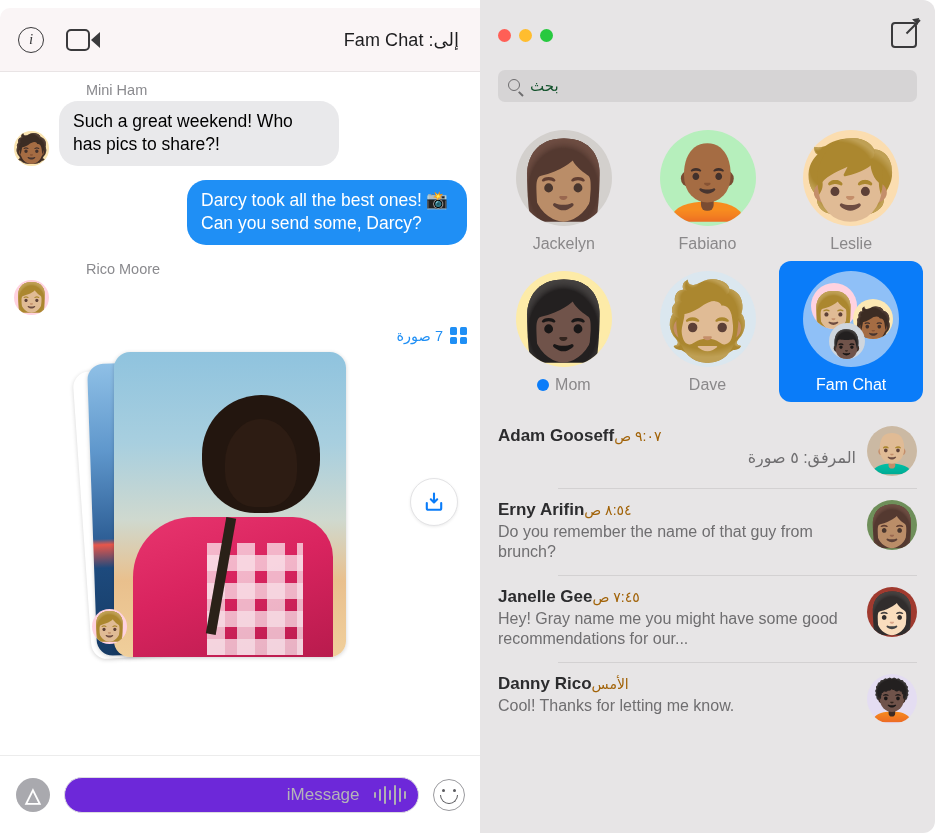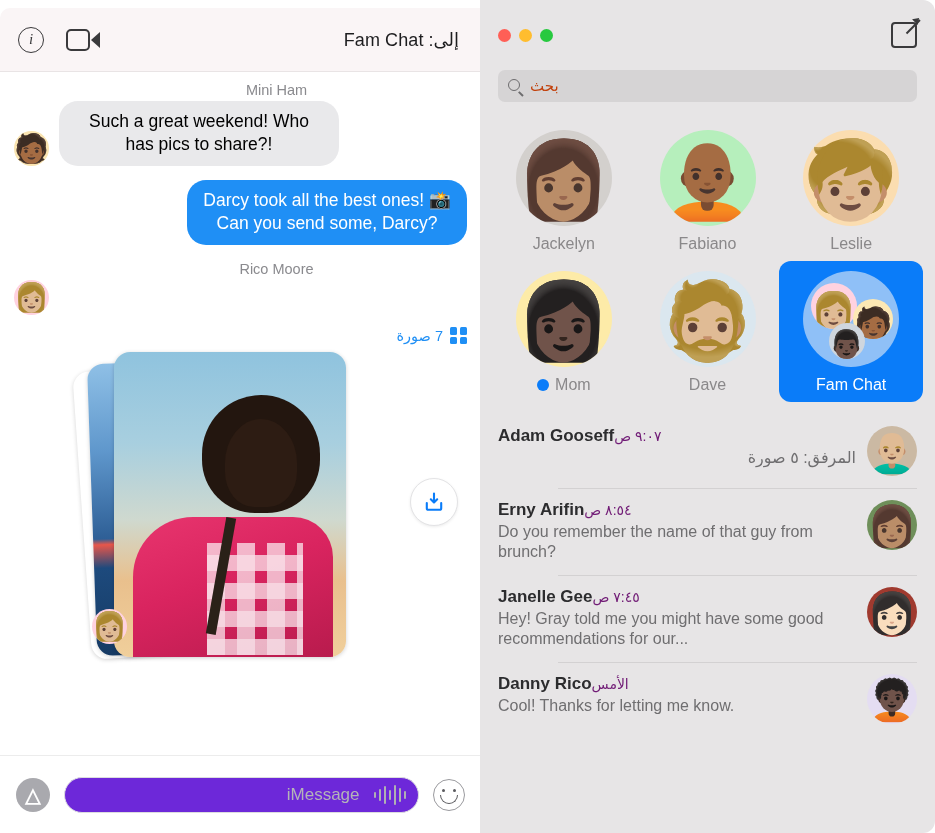--- a/index.html
+++ b/index.html
@@ -38,21 +38,21 @@
   .facetime-icon .lens { position:absolute; right:0; top:3px; width: 0; height:0;
      border-top: 8px solid transparent; border-bottom: 8px solid transparent;
      border-left: 9px solid #3a3a3c; transform: rotate(180deg); }
   .conv-title {
     margin-left: auto; font-size: 18px; color: #1d1d1f; font-weight: 400;
     direction: rtl; padding-right: 4px; letter-spacing: 0.1px;
   }
 
   .messages { position:absolute; left:0; top: 72px; width: 481px; bottom: 78px; padding: 10px 14px 0 14px; }
 
-  .msg-group { position: relative; margin-bottom: 4px; text-align: center; }
+  .msg-group { position: relative; margin-bottom: 4px; }
   .sender-name { font-size: 14.5px; color: #8a8a8e; margin-left: 72px; margin-bottom: 3px; }
   .row { display: flex; align-items: flex-end; }
   .row.out { justify-content: flex-end; }
   .avatar {
     width: 35px; height: 35px; border-radius: 50%; flex: 0 0 35px;
     margin-right: 10px; overflow:hidden; position: relative;
     display:flex; align-items:flex-end; justify-content:center;
   }
   .avatar .glyph { font-size: 28px; line-height: 34px; }
   .bubble {
@@ -188,21 +188,21 @@
     border-left:4px solid transparent;border-right:4px solid transparent;border-bottom:6px solid #3a3a3c;
     transform: rotate(45deg);
   }
   .traffic { margin-right: auto; display:flex; gap: 8px; align-items:center; }
   .tl { width: 13px; height: 13px; border-radius: 50%; }
   .search-wrap { padding: 0 18px 14px; }
   .search-field {
     height: 32px; background: #d6d4d5; border-radius: 7px;
     display:flex; align-items:center; justify-content:flex-end; gap: 7px; padding: 0 10px;
   }
-  .search-ph { color:#c2410c; font-size: 15px; }
+  .search-ph { color:#14532d; font-size: 15px; }
   .mag { width: 15px; height: 15px; position: relative; }
   .mag .ring { position:absolute; left:0; top:0; width: 12px; height: 12px;
      border: 1.7px solid #6d6c6e; border-radius: 50%; }
   .mag .handle { position:absolute; right: -1px; bottom: -1px; width: 6px; height: 1.7px;
      background:#6d6c6e; transform: rotate(45deg); }
 
   
   .pins { display: grid; grid-template-columns: repeat(3, 1fr); padding: 4px 12px 8px; }
   .pin { display:flex; flex-direction:column; align-items:center; padding: 10px 4px 8px;
      border-radius: 12px; }
@@ -227,21 +227,21 @@
   .conv-item { display:flex; align-items:flex-start; gap: 11px; padding: 12px 18px 12px 18px; position: relative; }
   .conv-item + .conv-item::before {
     content:""; position:absolute; top:0; right: 18px; left: 78px; height: 1px; background:#d3d1d2;
   }
   .ci-avatar { width: 50px; height: 50px; border-radius: 50%; flex: 0 0 50px; overflow:hidden;
      display:flex; align-items:flex-end; justify-content:center; }
   .ci-avatar .g { font-size: 40px; line-height: 48px; }
   .ci-body { flex: 1; min-width: 0; }
   .ci-top { display:flex; align-items:baseline; }
   .ci-name { font-size: 17px; font-weight: 700; color:#2c2c2e; direction: ltr; }
-  .ci-time { margin-right: auto; font-size: 14px; color:#701a75; direction: rtl; }
+  .ci-time { margin-right: auto; font-size: 14px; color:#a16207; direction: rtl; }
   .ci-preview { font-size: 16px; color:#6f6e70; line-height: 1.28; margin-top: 2px;
      display:-webkit-box; -webkit-line-clamp: 2; -webkit-box-orient: vertical; overflow:hidden; }
   .ci-preview.ltr { direction: ltr; text-align: left; }
   .ci-preview.rtl { direction: rtl; }
 </style>
 </head>
 <body>
 
 <div id="root">
 
@@ -466,21 +466,21 @@
 
       <div class="conv-item">
         <div class="ci-avatar" style="background:#a03a2f">
           <span class="g">👩🏻</span>
         </div>
         <div class="ci-body">
           <div class="ci-top">
             <span class="ci-time">٧:٤٥ ص</span>
             <span class="ci-name">Janelle Gee</span>
           </div>
-          <div class="ci-preview ltr">Hey! Gray told me you might have some good recommendations for our...</div>
+          <div class="ci-preview ltr">Hey! Gray name me you might have some good recommendations for our...</div>
         </div>
       </div>
 
       <div class="conv-item">
         <div class="ci-avatar" style="background:#e4ddf2">
           <span class="g">🧑🏿‍🦱</span>
         </div>
         <div class="ci-body">
           <div class="ci-top">
             <span class="ci-time">الأمس</span>

